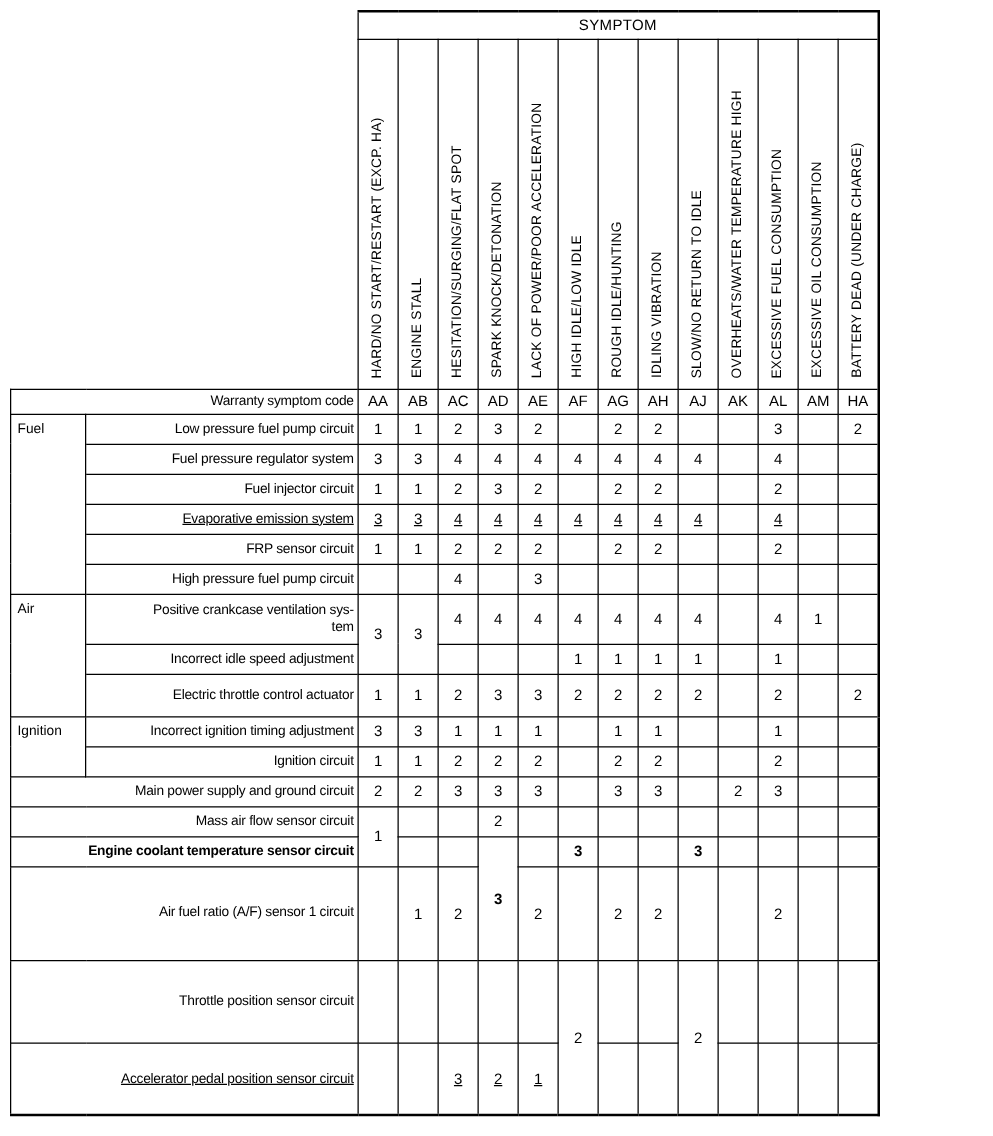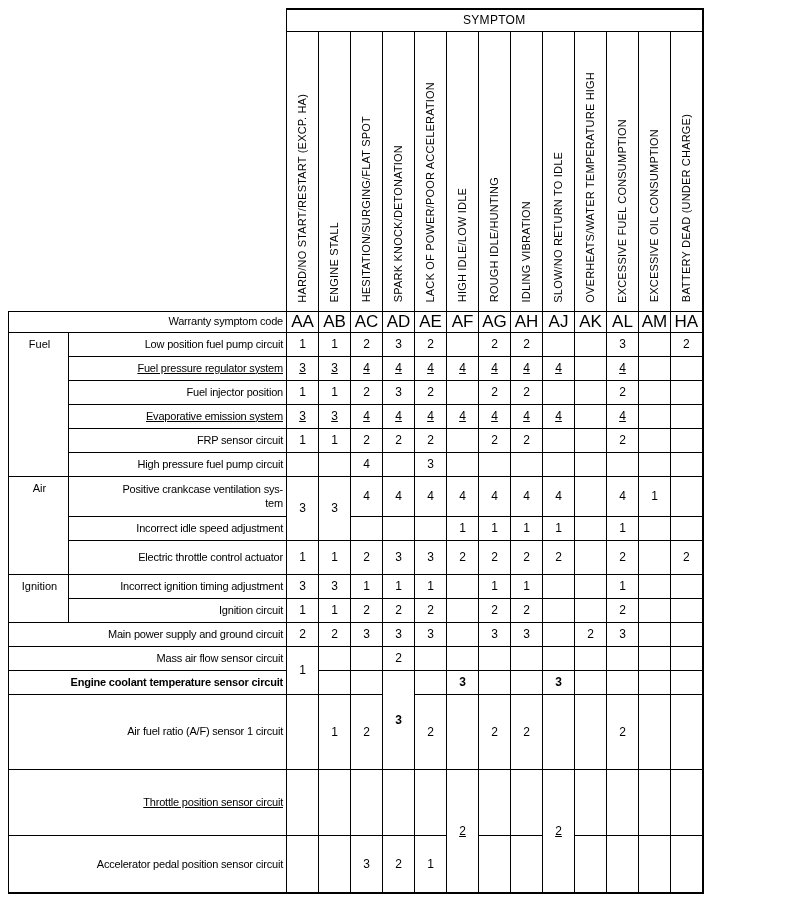--- a/index.html
+++ b/index.html
@@ -34,26 +34,26 @@
   .symptom-table td.desc {
     text-align: right;
     vertical-align: middle;
     padding: 1px 3px 1px 5px;
     font-size: 11px;
     letter-spacing: -0.2px;
     white-space: pre;
     line-height: 1.3;
   }
   .symptom-table td.cat {
-    text-align: center;
+    text-align: left;
     vertical-align: top;
     padding: 5px 3px 0 5px;
     font-size: 11px;
   }
-  .symptom-table td.code { font-size: 17px; }
+  .symptom-table td.code { font-size: 12px; }
   .symptom-table td.rot {
     vertical-align: bottom;
     text-align: center;
     padding: 0 0 5px 0;
   }
   .vtext {
     display: inline-block;
     writing-mode: vertical-rl;
     transform: rotate(180deg);
     font-size: 11px;
@@ -105,53 +105,53 @@
           <td class="code">AG</td>
           <td class="code">AH</td>
           <td class="code">AJ</td>
           <td class="code">AK</td>
           <td class="code">AL</td>
           <td class="code">AM</td>
           <td class="code">HA</td>
         </tr>
         <tr style="height: 24px;">
           <td rowspan="6" class="cat">Fuel</td>
-          <td class="desc">Low position fuel pump circuit</td>
-          <td>1</td>
-          <td>1</td>
-          <td>2</td>
-          <td>3</td>
-          <td>2</td>
-          <td></td>
-          <td>2</td>
-          <td>2</td>
-          <td></td>
-          <td></td>
-          <td>3</td>
-          <td></td>
-          <td>2</td>
-        </tr>
-        <tr style="height: 24px; text-decoration: underline;">
+          <td class="desc">Low pressure fuel pump circuit</td>
+          <td>1</td>
+          <td>1</td>
+          <td>2</td>
+          <td>3</td>
+          <td>2</td>
+          <td></td>
+          <td>2</td>
+          <td>2</td>
+          <td></td>
+          <td></td>
+          <td>3</td>
+          <td></td>
+          <td>2</td>
+        </tr>
+        <tr style="height: 24px;">
           <td class="desc">Fuel pressure regulator system</td>
           <td>3</td>
           <td>3</td>
           <td>4</td>
           <td>4</td>
           <td>4</td>
           <td>4</td>
           <td>4</td>
           <td>4</td>
           <td>4</td>
           <td></td>
           <td>4</td>
           <td></td>
           <td></td>
         </tr>
         <tr style="height: 24px;">
-          <td class="desc">Fuel injector position</td>
+          <td class="desc">Fuel injector circuit</td>
           <td>1</td>
           <td>1</td>
           <td>2</td>
           <td>3</td>
           <td>2</td>
           <td></td>
           <td>2</td>
           <td>2</td>
           <td></td>
           <td></td>
@@ -343,37 +343,37 @@
           <td>2</td>
           <td></td>
           <td>2</td>
           <td>2</td>
           <td></td>
           <td></td>
           <td>2</td>
           <td></td>
           <td></td>
         </tr>
-        <tr style="height: 66px; text-decoration: underline;">
+        <tr style="height: 66px;">
           <td colspan="2" class="desc">Throttle position sensor circuit</td>
           <td></td>
           <td></td>
           <td></td>
           <td></td>
           <td></td>
           <td rowspan="2" class="bb2">2</td>
           <td></td>
           <td></td>
           <td rowspan="2" class="bb2">2</td>
           <td></td>
           <td></td>
           <td></td>
           <td></td>
         </tr>
-        <tr style="height: 58px;">
+        <tr style="height: 58px; text-decoration: underline;">
           <td colspan="2" class="desc">Accelerator pedal position sensor circuit</td>
           <td></td>
           <td></td>
           <td>3</td>
           <td>2</td>
           <td>1</td>
           <td></td>
           <td></td>
           <td></td>
           <td></td>

